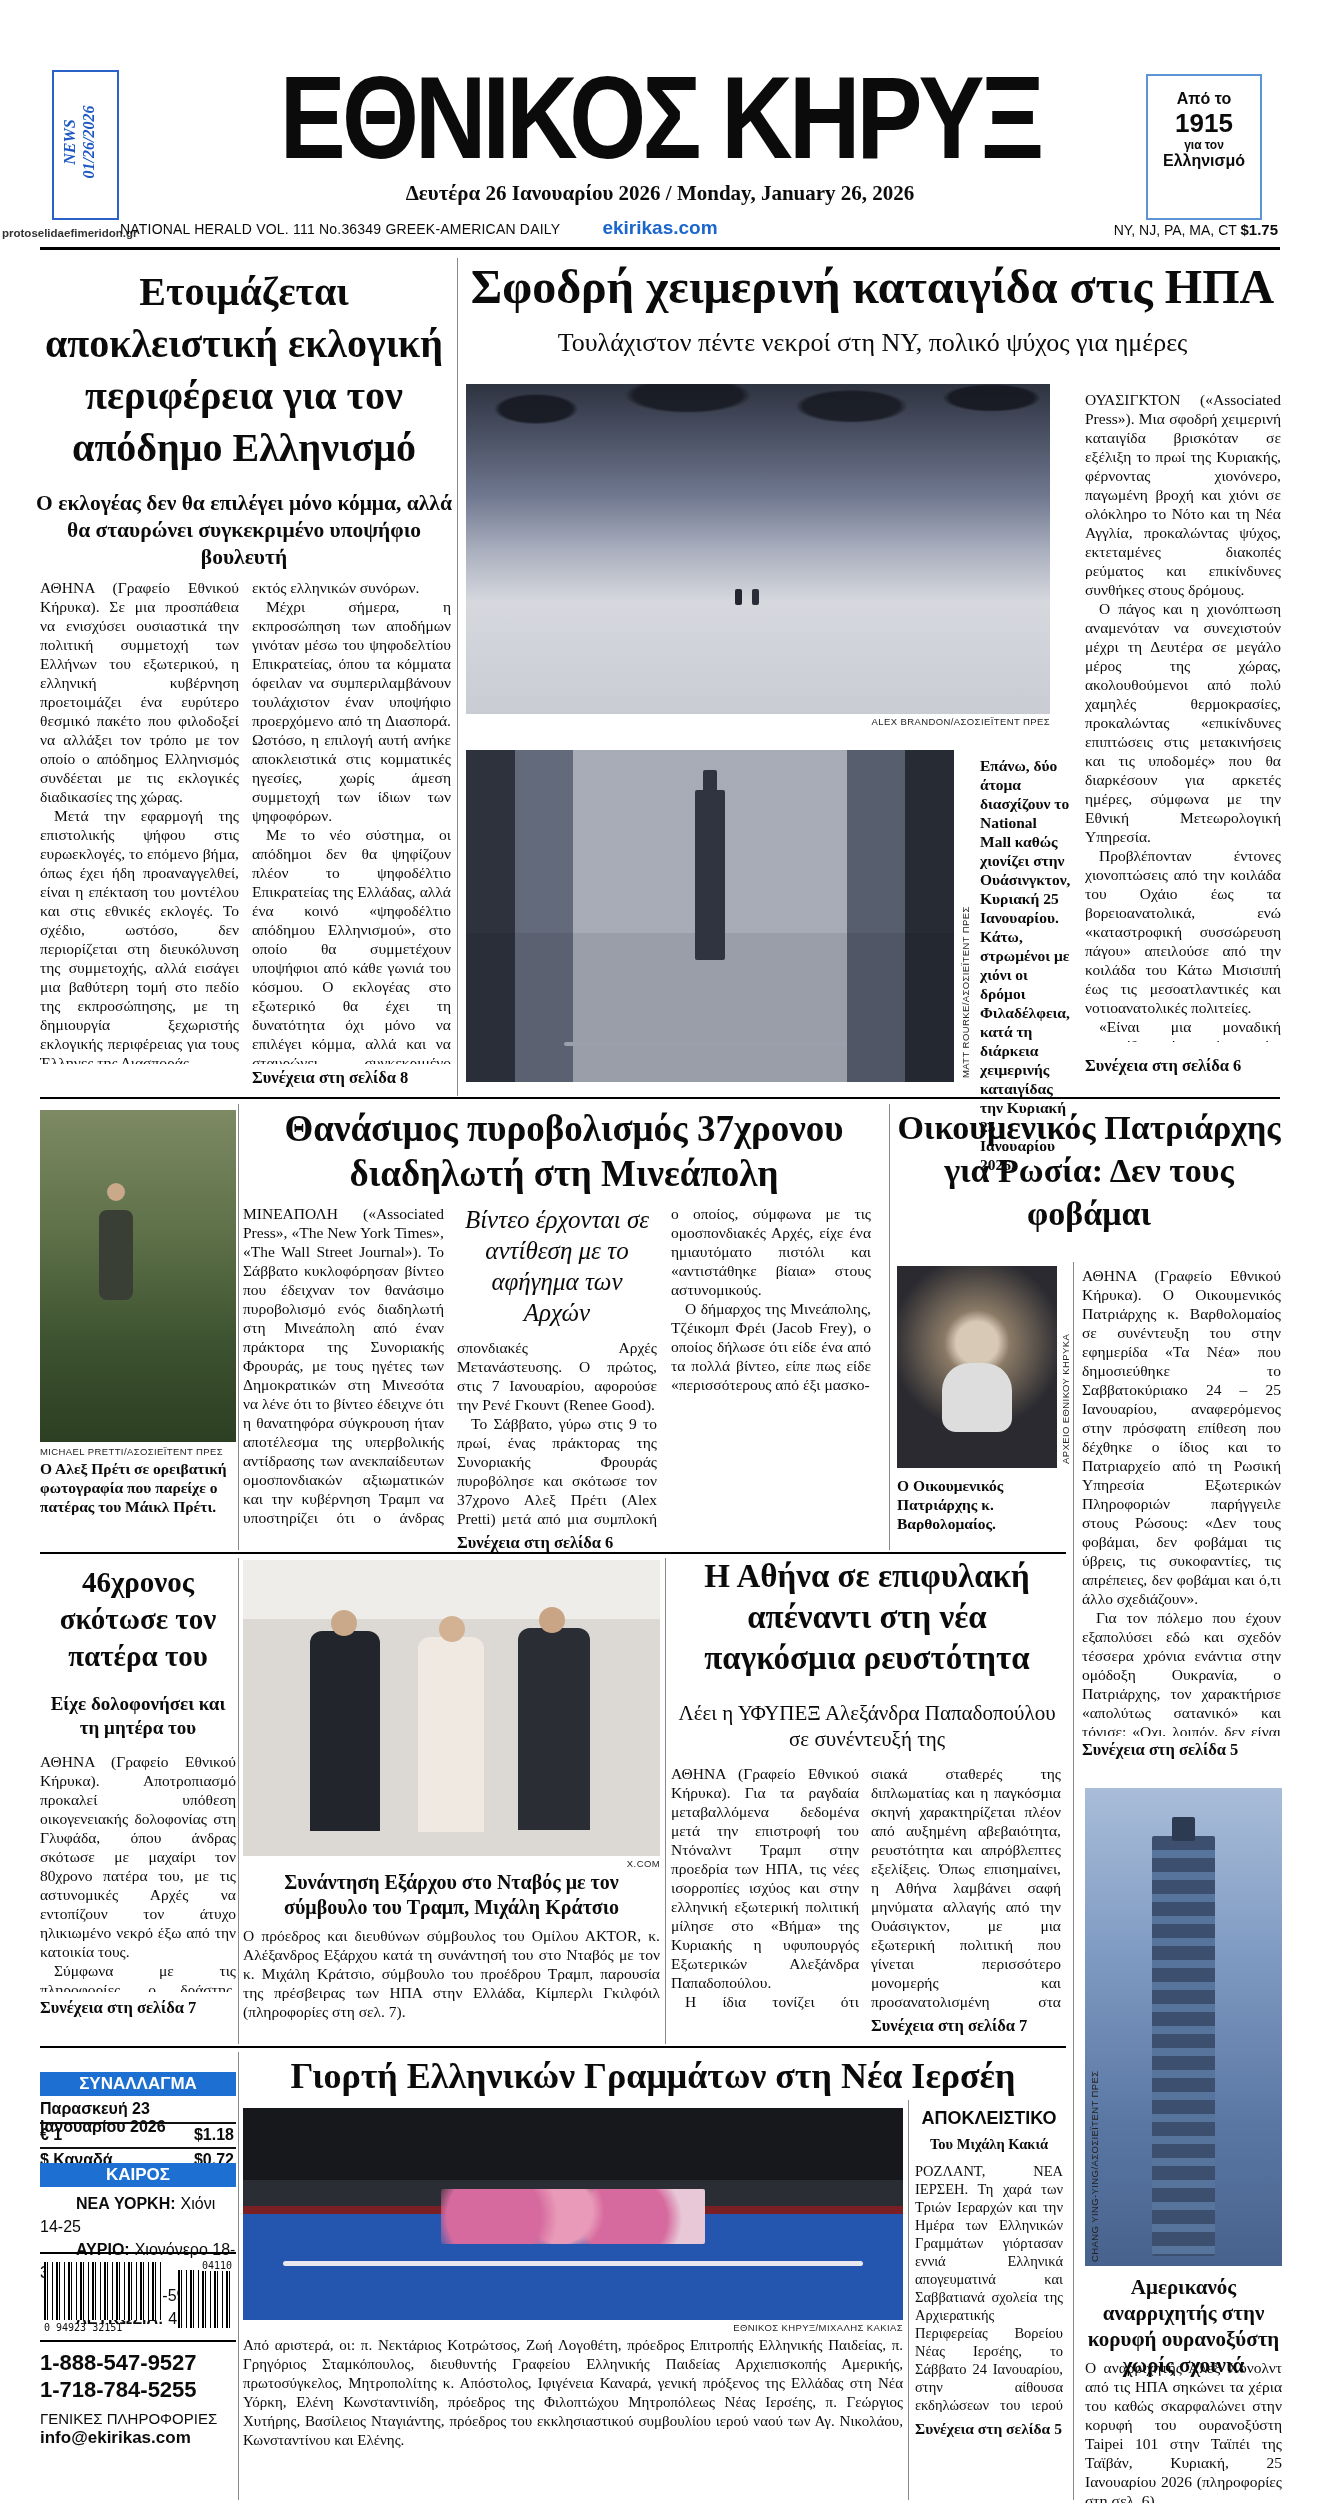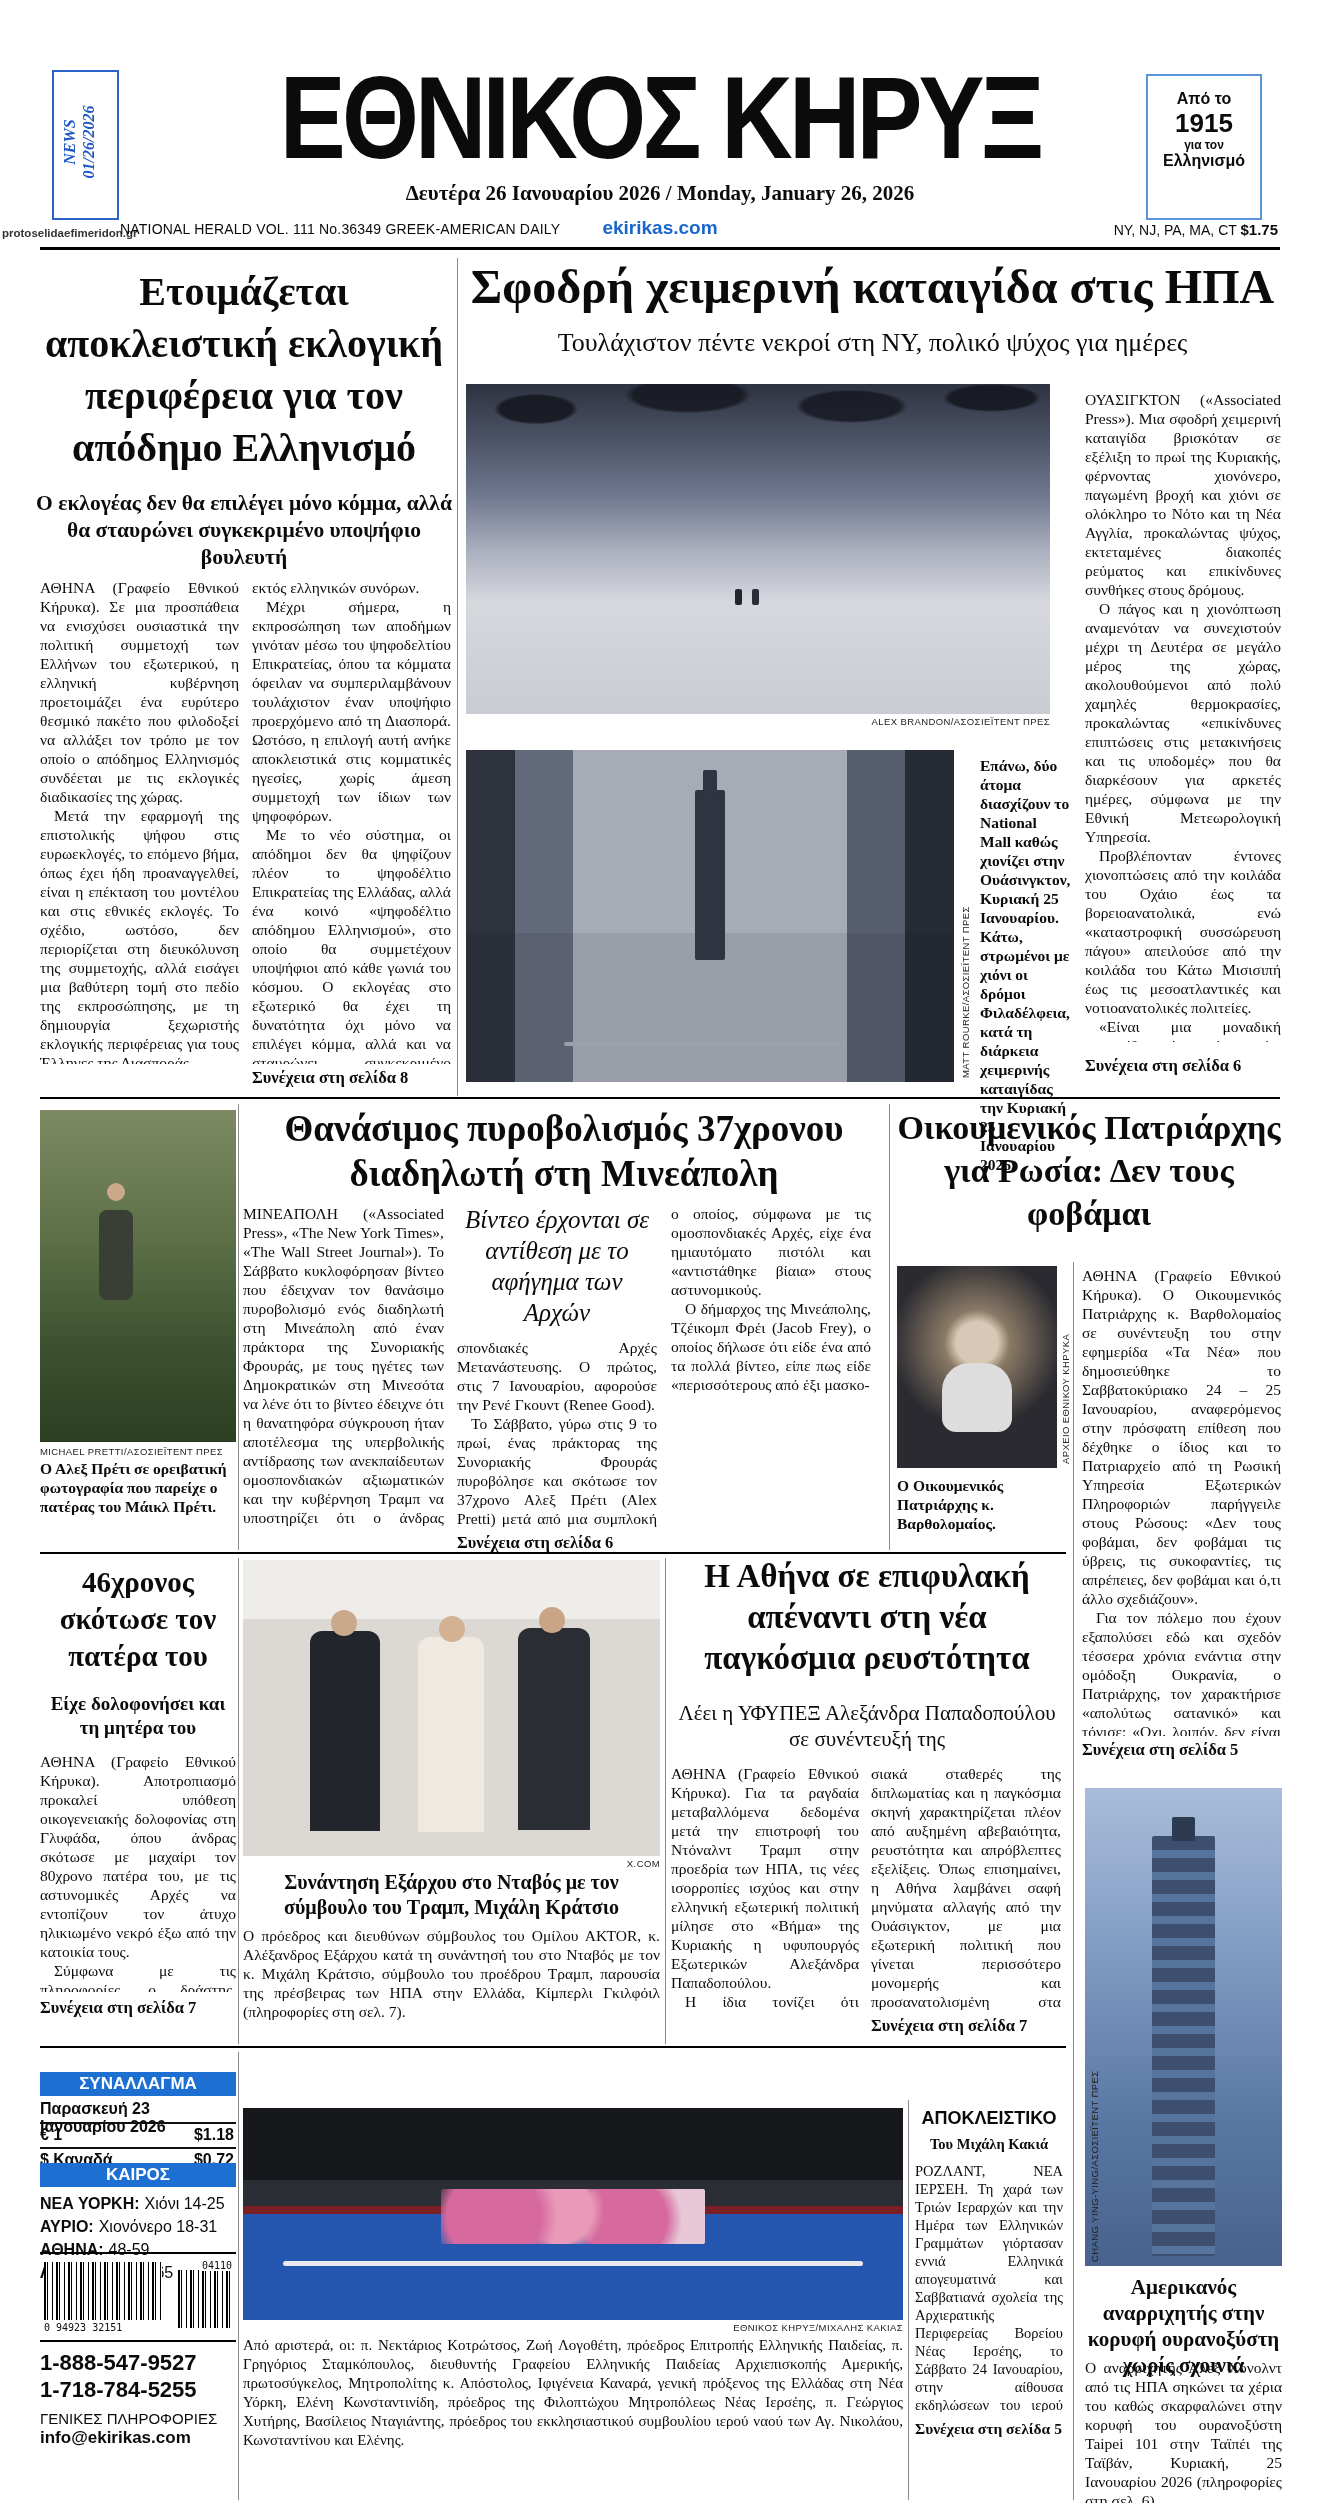--- a/index.html
+++ b/index.html
@@ -29,21 +29,21 @@
   .newsbox{border:2px solid #2b62c9;}
   .newsbox .rot{position:absolute;left:6px;top:140px;transform:rotate(-90deg);transform-origin:0 0;
                 width:140px;text-align:center;color:#1f58c4;font-weight:bold;font-style:italic;
                 font-size:16px;line-height:19px;white-space:nowrap;}
   .sincebox{border:2px solid #5b95d5;text-align:center;font-family:"Liberation Sans",sans-serif;}
   
   .fx .pair{display:flex;justify-content:space-between;font-family:"Liberation Sans",sans-serif;
             font-weight:bold;font-size:16px;border-top:2px solid #111;padding:2px 2px 3px 0;}
   .fx .pair:last-child{border-bottom:2px solid #111;}
   .wx .pair{display:block;font-family:"Liberation Sans",sans-serif;font-size:16px;line-height:23px;}
-  .wx .pair .k{font-weight:bold;margin-right:5px;}
+  .wx .pair .k{font-weight:bold;margin-right:5px;margin-left:36px;}
   
   .bars{position:absolute;top:0;height:58px;
         background:repeating-linear-gradient(90deg,#000 0 2px,#fff 2px 3px,#000 3px 4px,#fff 4px 8px,#000 8px 9px,#fff 9px 12px);}
   .bdig{position:absolute;font-family:"DejaVu Sans Mono",monospace;font-size:10px;}
   
   .fig{position:absolute;background:#22242b;border-radius:2px;}
 </style>
 </head>
 <body>
 
@@ -243,20 +243,21 @@
   </div>
   <div class="hrule" style="left:40px;top:2340px;width:196px;height:2px;"></div>
 
   <div class="abs sans" style="left:40px;top:2350px;font-weight:bold;font-size:22px;">1-888-547-9527</div>
   <div class="abs sans" style="left:40px;top:2377px;font-weight:bold;font-size:22px;">1-718-784-5255</div>
   <div class="abs sans" style="left:40px;top:2410px;font-size:15px;">ΓΕΝΙΚΕΣ ΠΛΗΡΟΦΟΡΙΕΣ</div>
   <div class="abs sans" style="left:40px;top:2428px;font-weight:bold;font-size:17px;">info@ekirikas.com</div>
 
   <div class="vrule" style="left:238px;top:2052px;height:448px;"></div>
 
+  <div class="abs hl" style="left:243px;top:2054px;width:820px;font-size:36px;line-height:44px;">Γιορτή Ελληνικών Γραμμάτων στη Νέα Ιερσέη</div>
   <div class="photo" style="left:243px;top:2108px;width:660px;height:212px;
        background:linear-gradient(180deg,#17181c 0 34%,#2b2d35 34% 46%,#7a1f24 46% 50%,#2456b0 50% 100%);">
     <div class="fig" style="left:30%;top:38%;width:40%;height:26%;background:
       radial-gradient(circle at 20% 50%,#d66a9e 0 22%,transparent 30%),
       radial-gradient(circle at 45% 40%,#e89ab8 0 22%,transparent 30%),
       radial-gradient(circle at 70% 55%,#d66a9e 0 22%,transparent 30%),
       radial-gradient(circle at 90% 45%,#e8c7d6 0 20%,transparent 28%);background-color:transparent;"></div>
     <div class="fig" style="left:6%;top:72%;width:88%;height:5px;background:#e8e8ee;border-radius:3px;"></div>
   </div>
   <div class="abs cred" style="left:243px;top:2322px;width:660px;text-align:right;">ΕΘΝΙΚΟΣ ΚΗΡΥΞ/ΜΙΧΑΛΗΣ ΚΑΚΙΑΣ</div>

